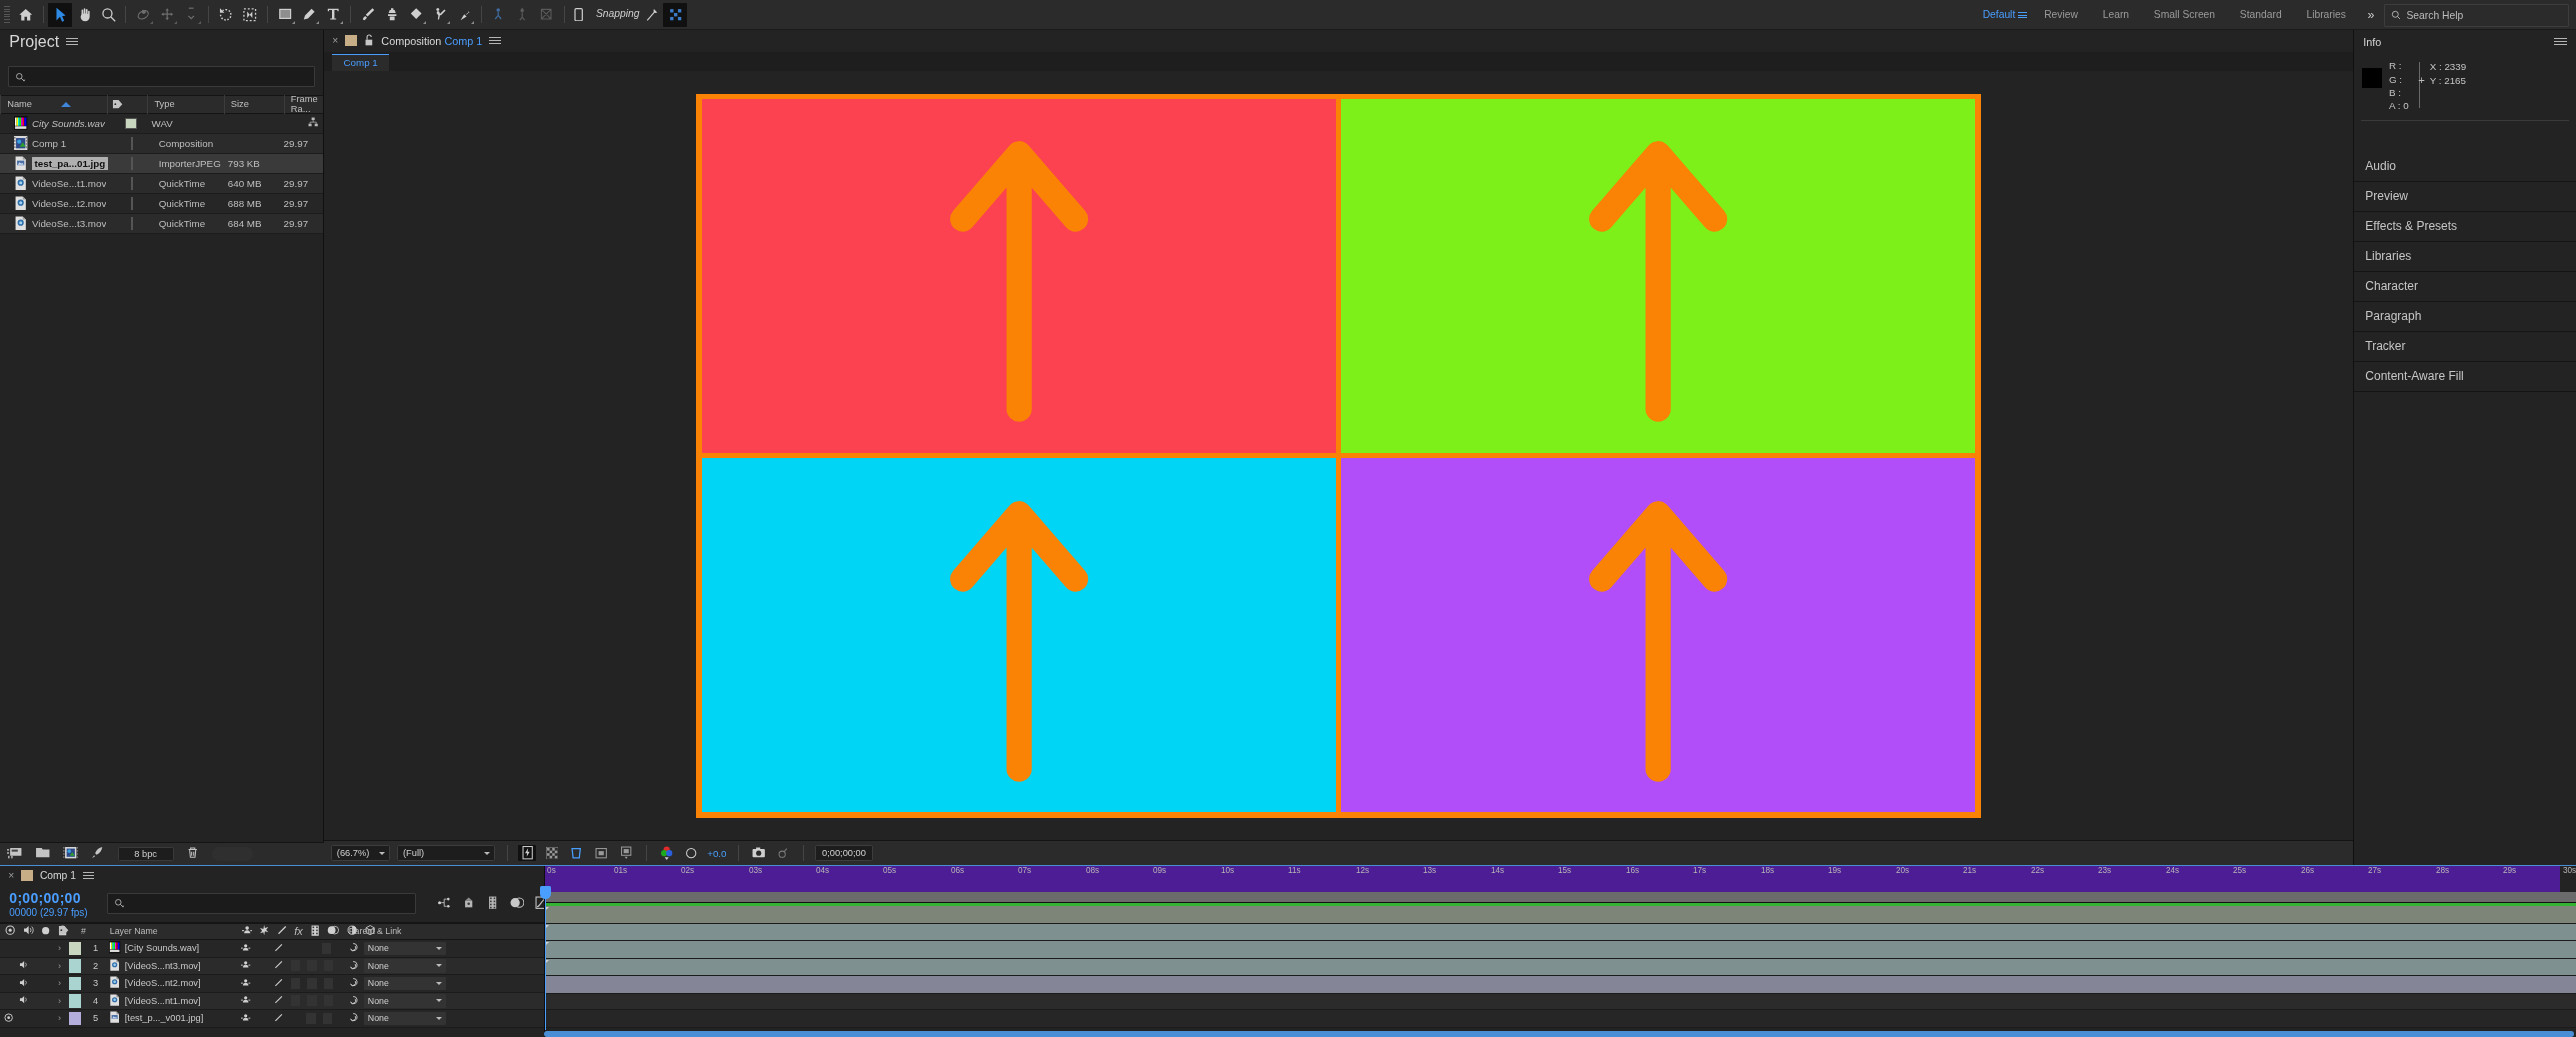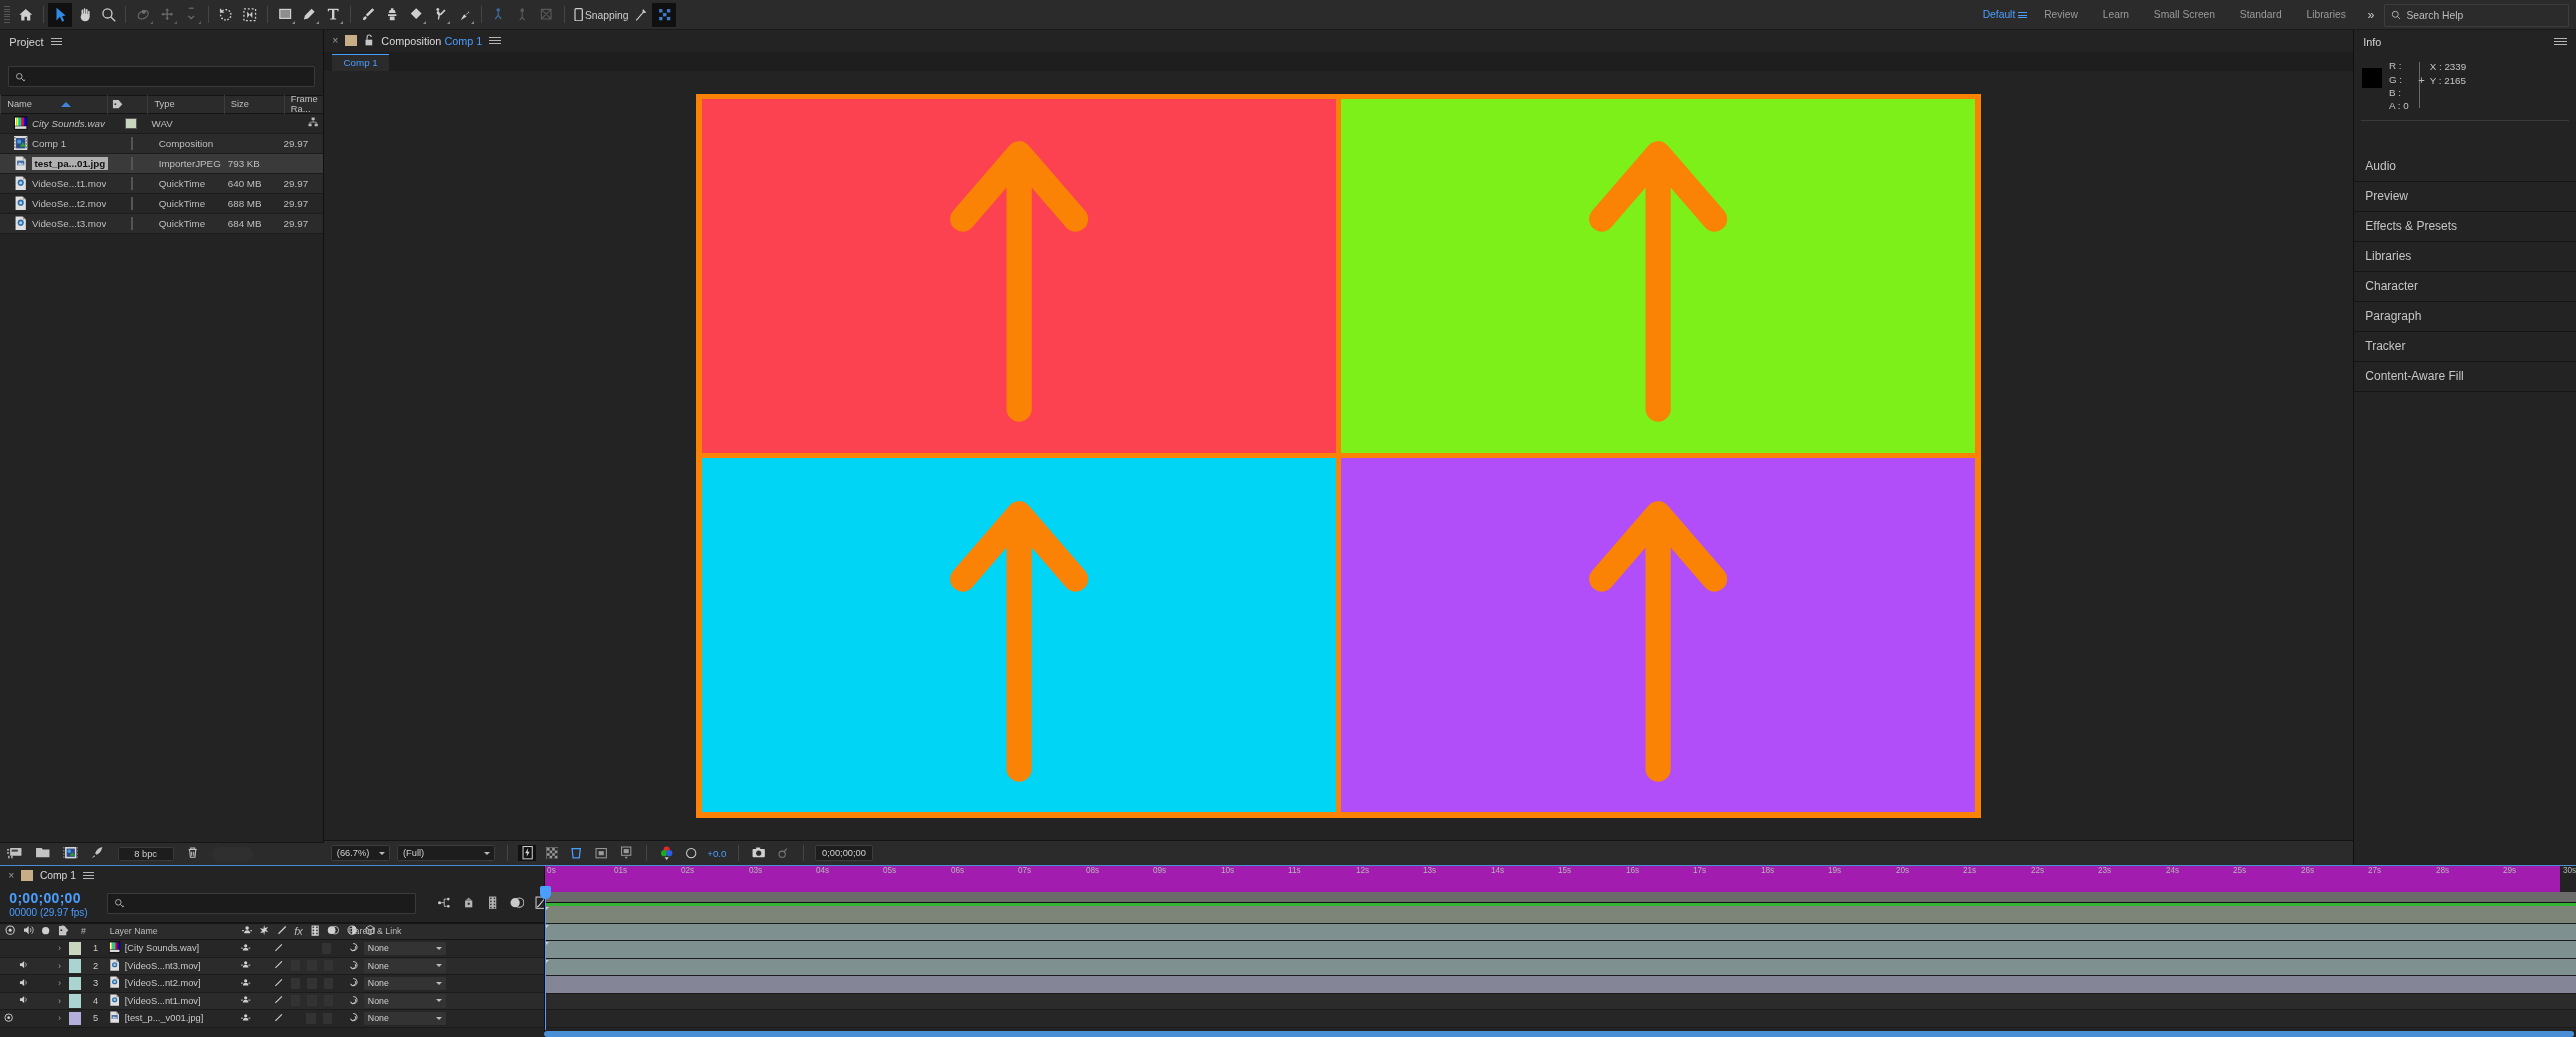--- a/index.html
+++ b/index.html
@@ -23,42 +23,42 @@
     background: repeating-linear-gradient(to bottom,#555 0 1px,transparent 1px 2.6px); }
   .tb-sep { width: 0.5px; height: 17.5px; background: #454545; margin: 0 5.2px; }
   .tb-btn {
     width: 24px; height: 24px; display:flex; align-items:center; justify-content:center;
     border-radius: 1px; position: relative; flex: none;
   }
   .tb-btn.active { background: #101010; }
   .tb-btn svg { display:block; }
   .tb-btn .tri { position:absolute; right:2.1px; bottom:2.1px; width:0;height:0;
     border-left:3.1px solid transparent;border-bottom:3.1px solid #8b8b8b; }
-  .snapwrap { display:flex; align-items:flex-end; gap:1px; margin-left:3.1px; }
+  .snapwrap { display:flex; align-items:flex-start; gap:12px; margin-left:3.1px;font-style:italic; }
   .snaplbl { font-size: 10.3px; color:#cfcfcf; }
 
   .ws-bar { position:absolute; right:0; top:0; height:30px; display:flex; align-items:center; }
   .ws-item { font-size: 10.3px; color:#9a9a9a; padding: 0 12.4px; line-height:30px; white-space:nowrap; }
   .ws-item.sel { color:#4a9eff; padding-right:3.1px; }
   .ws-burger { width: 13.4px; display:flex; flex-direction:column; gap:1.5px; padding-right:5.2px;}
   .ws-burger i { height:1px; background:#4a9eff; display:block; }
   .ws-more { font-size: 12.4px; color:#c8c8c8; padding: 0 9.3px; }
   .helpbox {
     width: 185px; height: 23px; border:0.5px solid #3d3d3d; background:#2b2b2b;
     display:flex; align-items:center; gap:5.2px; padding:0 6.2px; margin-right:7.2px; border-radius:1px;
   }
   .helpbox span { font-size:10.3px; color:#bdbdbd; }
 
   
   .project {
     position:absolute; left:0; top:30px; width:324px; height:835px;
     background:#232323; border-right:0.5px solid #101010;
   }
   .panel-head { height: 23px; display:flex; align-items:center; gap:7.2px; padding:0 9.3px; }
-  .panel-head .ttl { font-size:11px; color:#d6d6d6; }
+  .panel-head .ttl { font-size:16px; color:#d6d6d6; }
   .burger { width:11.3px; display:flex; flex-direction:column; gap:2.1px; }
   .burger i { height:1px; background:#b5b5b5; display:block; }
 
   .proj-preview { display:flex; gap:8.2px; padding: 6.2px 8.2px 0 8.2px; height: 61px; }
   .proj-thumb { width: 114px; height: 54px; background:#000; border:0.5px solid #3a3a3a; flex:none; }
   .proj-meta { padding-top:2.1px; }
   .proj-meta .l1 { font-size:10.3px; color:#d9d9d9; font-weight:bold; white-space:nowrap; }
   .proj-meta .l1 .soft { font-weight:normal; color:#c4c4c4;}
   .proj-meta .l2 { font-size:9.8px; color:#b8b8b8; margin-top:2.1px; }
   .proj-meta .l3 { font-size:9.8px; color:#b8b8b8; margin-top:13.4px; }
@@ -177,21 +177,21 @@
   .eye-col { width:58px; display:flex; align-items:center; gap:6.2px; padding-left:4.1px; }
   .lsw { width:11.3px; height:13.4px; flex:none; }
   .lnum { width:17.5px; text-align:right; }
   .lname { display:flex; align-items:center; gap:4.1px; padding-left:11.3px; width:134px; }
   .lswitch { width:109px; display:flex; align-items:center; gap:7.2px; padding-left:9.3px; }
   .box-sm { width:9.3px; height:11.3px; background:#333; }
   .parent-col { display:flex; align-items:center; gap:5.2px; padding-left:7.2px; width:115px; }
   .pselect { width:82px; height:13.4px; background:#333; border-radius:1px; display:flex;
      align-items:center; justify-content:space-between; padding:0 4.1px; font-size:8.8px; color:#d0d0d0; }
 
-  .tl-ruler { position:absolute; left:544px; top:0; right:16px; height:26px; background:#a21caf;
+  .tl-ruler { position:absolute; left:544px; top:0; right:16px; height:26px; background:#4c1d95;
      border-left:0.5px solid #0d0d0d; }
   .tick { position:absolute; top:0; font-size:8.2px; color:#b6b6b6; }
   .tl-track-area { position:absolute; left:544px; top:26px; right:0; bottom:0;
      border-left:0.5px solid #0d0d0d; }
   .workbar { height:11.3px; background:#6b6b6b; border-bottom:0.5px solid #111; }
   .greenbar { height:3.1px; background:#33b233; }
   .bar { height:17.5px; border-bottom:0.5px solid #1b1b1b; position:relative; }
   .bar .corner { position:absolute; left:1px; top:1px; width:0; height:0;
      border-top:3.6px solid #cfcfcf; border-right:3.6px solid transparent; }
   .playhead { position:absolute; top:0; bottom:0; width:1px; background:#4a9eff; z-index:5; }

